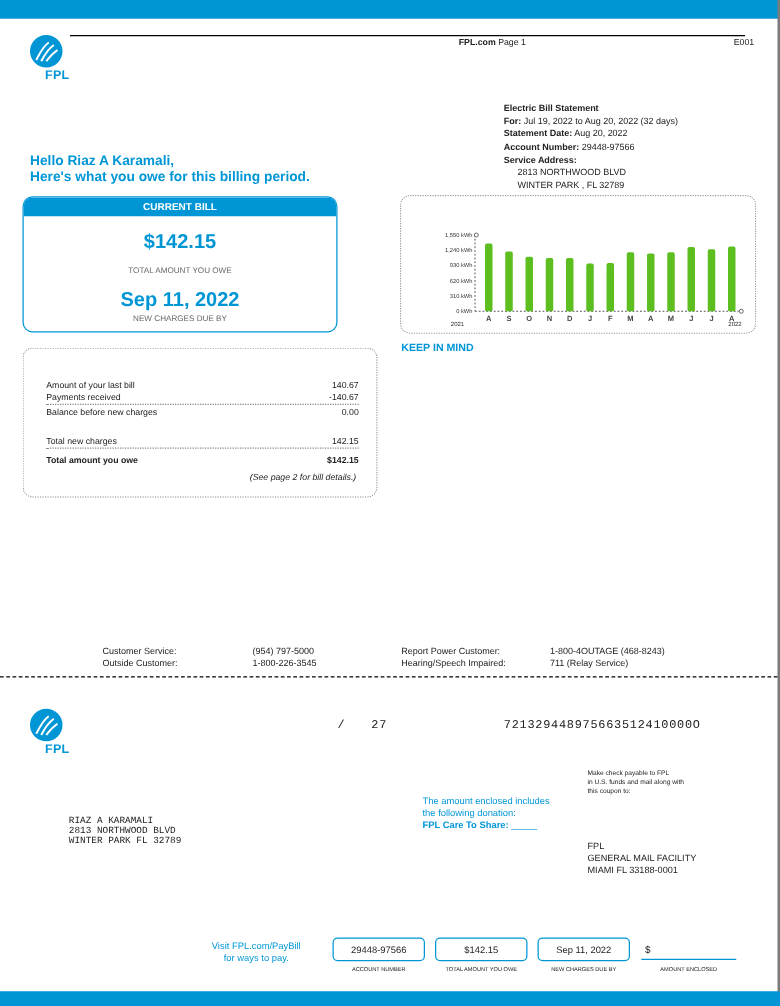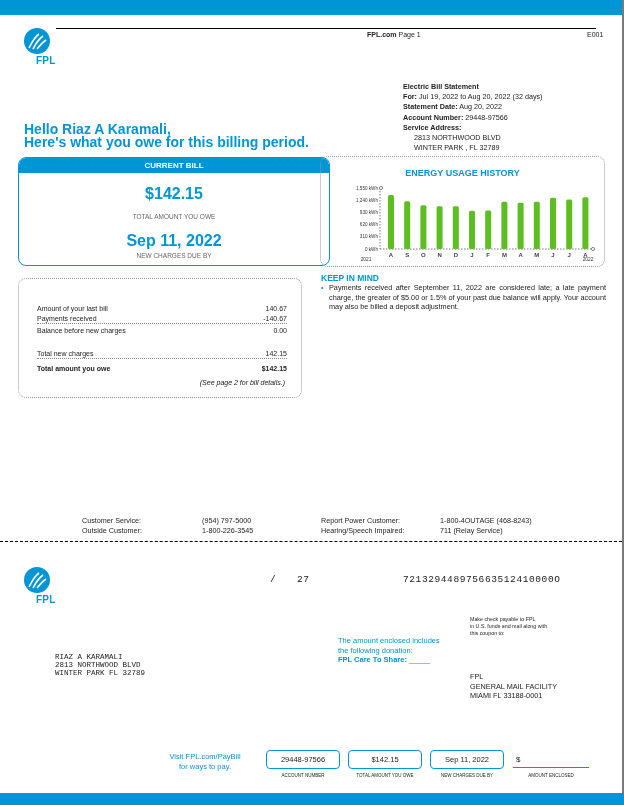--- a/index.html
+++ b/index.html
@@ -9,22 +9,22 @@
   .topband { left: 0; top: 0; width: 624px; height: 15px; background: #0096d6; }
   .botband { left: 0; top: 793px; width: 624px; height: 12px; background: #0096d6; }
   .rightedge { right: 0; top: 0; width: 2px; height: 805px; background: #7a7a7a; }
   .hr-top { left: 56px; top: 28px; width: 540px; height: 1px; background: #000; }
   .logo { width: 40px; height: 42px; }
   .logo .globe { position: absolute; left: 4px; top: 0; width: 26px; height: 26px; border-radius: 50%; background: #0096d6; overflow: hidden; }
   .logo .globe svg { width: 26px; height: 26px; }
   .logo .word { position: absolute; left: 16px; top: 27px; font-weight: bold; color: #0096d6; font-size: 10px; letter-spacing: 0.2px; }
   .stmt { left: 403px; top: 48px; font-size: 7.2px; line-height: 10.2px; margin-top: 34px; }
   .stmt b { font-weight: bold; }
-  .greet { left: 24px; top: 123px; color: #0096d6; font-weight: bold; font-size: 14px; line-height: 12.5px; }
-  .curbill { left: 18px; top: 157px; width: 312px; height: 109px; border: 1px solid #0096d6; border-radius: 8px; overflow: hidden; }
+  .greet { left: 24px; top: 123px; color: #0096d6; font-weight: bold; font-size: 11px; line-height: 12.5px; }
+  .curbill { left: 18px; top: 157px; width: 252px; height: 109px; border: 1px solid #0096d6; border-radius: 8px; overflow: hidden; }
   .curbill .cb-head { height: 15px; background: #0096d6; color: #fff; font-weight: bold; text-align: center; font-size: 8px; line-height: 15px; }
   .cb-amount { position: absolute; left: 0; width: 100%; top: 27px; text-align: center; color: #0096d6; font-weight: bold; font-size: 16px; }
   .cb-amount-lbl { position: absolute; left: 0; width: 100%; top: 55px; text-align: center; color: #666; font-size: 6.5px; }
   .cb-date { position: absolute; left: 0; width: 100%; top: 74px; text-align: center; color: #0096d6; font-weight: bold; font-size: 16px; }
   .cb-date-lbl { position: absolute; left: 0; width: 100%; top: 94px; text-align: center; color: #666; font-size: 6.5px; }
   .summary { left: 18px; top: 278px; width: 284px; height: 120px; border: 1px dotted #999; border-radius: 8px; }
   .summary .title { position: absolute; left: 0; width: 100%; top: 11px; text-align: center; color: #0096d6; font-weight: bold; font-size: 9px; }
   .srow { position: absolute; left: 18px; width: 250px; font-size: 7px; height: 10px; line-height: 10px; }
   .srow .v { position: absolute; right: 0; top: 0; }
   .srow.dotline { border-bottom: 1px dotted #888; }
@@ -97,21 +97,20 @@
 <div class="abs summary">
   <div class="srow" style="top:25px"><span>Amount of your last bill</span><span class="v">140.67</span></div>
   <div class="srow dotline" style="top:35px"><span>Payments received</span><span class="v">-140.67</span></div>
   <div class="srow" style="top:47px"><span>Balance before new charges</span><span class="v">0.00</span></div>
   <div class="srow dotline" style="top:70px"><span>Total new charges</span><span class="v">142.15</span></div>
   <div class="srow bold" style="top:85px"><span>Total amount you owe</span><span class="v">$142.15</span></div>
   <div class="snote">(See page 2 for bill details.)</div>
 </div>
 
 <div class="abs energy">
-  <div class="title">ENERGY USAGE HISTORY</div>
   <svg id="chart" class="abs" style="left:0;top:0" width="285" height="111">
       <line x1="59" y1="31" x2="59" y2="92" stroke="#555" stroke-dasharray="1.5,1.5" stroke-width="0.8"></line>
       <line x1="59" y1="92" x2="270" y2="92" stroke="#555" stroke-dasharray="1.5,1.5" stroke-width="0.8"></line>
       <circle cx="60" cy="31" r="1.6" fill="#fff" stroke="#555" stroke-width="0.7"></circle>
       <circle cx="272" cy="92" r="1.6" fill="#fff" stroke="#555" stroke-width="0.7"></circle>
       <text x="57" y="93.5" text-anchor="end" font-size="4.6" fill="#333" font-family="Liberation Sans, sans-serif">0 kWh</text>
       <text x="57" y="81.3" text-anchor="end" font-size="4.6" fill="#333" font-family="Liberation Sans, sans-serif">310 kWh</text>
       <text x="57" y="69.1" text-anchor="end" font-size="4.6" fill="#333" font-family="Liberation Sans, sans-serif">620 kWh</text>
       <text x="57" y="56.9" text-anchor="end" font-size="4.6" fill="#333" font-family="Liberation Sans, sans-serif">930 kWh</text>
       <text x="57" y="44.699999999999996" text-anchor="end" font-size="4.6" fill="#333" font-family="Liberation Sans, sans-serif">1,240 kWh</text>
@@ -142,21 +141,20 @@
       <text x="248.2" y="99.5" text-anchor="middle" font-size="6" font-weight="bold" fill="#444" font-family="Liberation Sans, sans-serif">J</text>
       <rect x="261.4" y="40.248387096774195" width="6" height="51.751612903225805" rx="1.5" fill="#5cbf1f"></rect>
       <text x="264.4" y="99.5" text-anchor="middle" font-size="6" font-weight="bold" fill="#444" font-family="Liberation Sans, sans-serif">A</text>
       <text x="45" y="104" text-anchor="middle" font-size="4.8" fill="#333" font-family="Liberation Sans, sans-serif">2021</text>
       <text x="267" y="104" text-anchor="middle" font-size="4.8" fill="#333" font-family="Liberation Sans, sans-serif">2022</text>
     </svg>
 </div>
 
 <div class="abs keep">
   <div class="kt">KEEP IN MIND</div>
-  <div class="kb">Payments received after September 11, 2022 are considered late; a late payment charge, the greater of $5.00 or 1.5% of your past due balance will apply. Your account may also be billed a deposit adjustment.</div>
 </div>
 
 <div class="abs contact" style="left:82px">
   <div>Customer Service:</div>
   <div>Outside Customer:</div>
 </div>
 <div class="abs contact" style="left:202px">
   <div>(954) 797-5000</div>
   <div>1-800-226-3545</div>
 </div>

